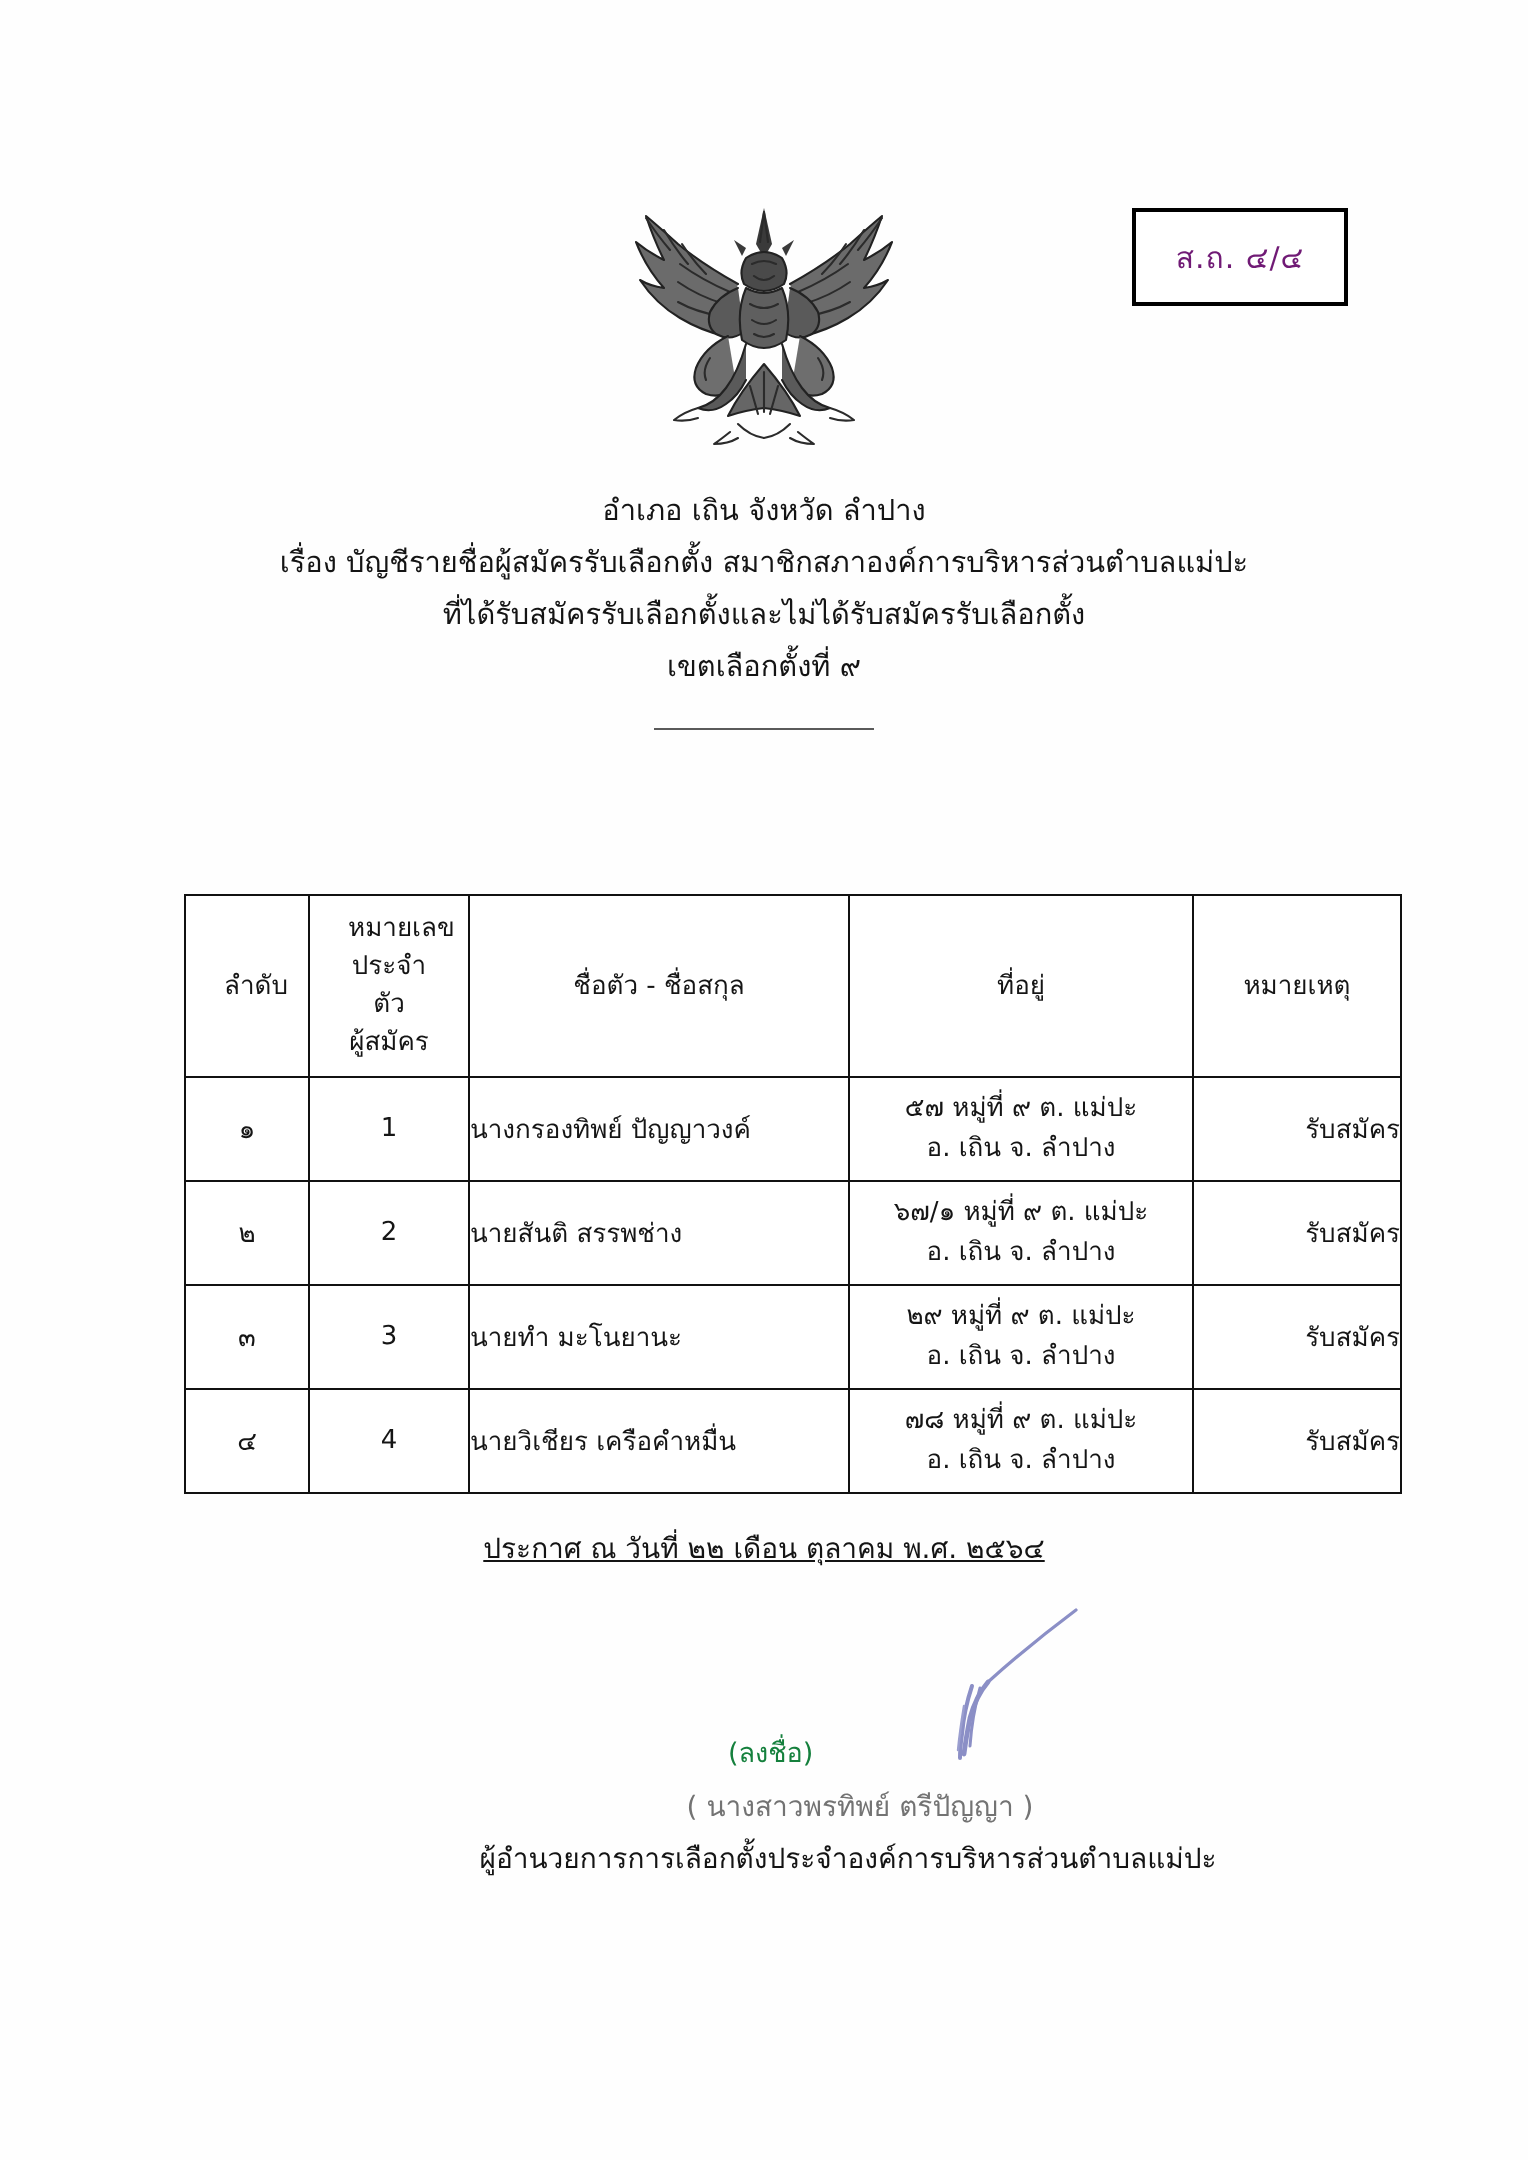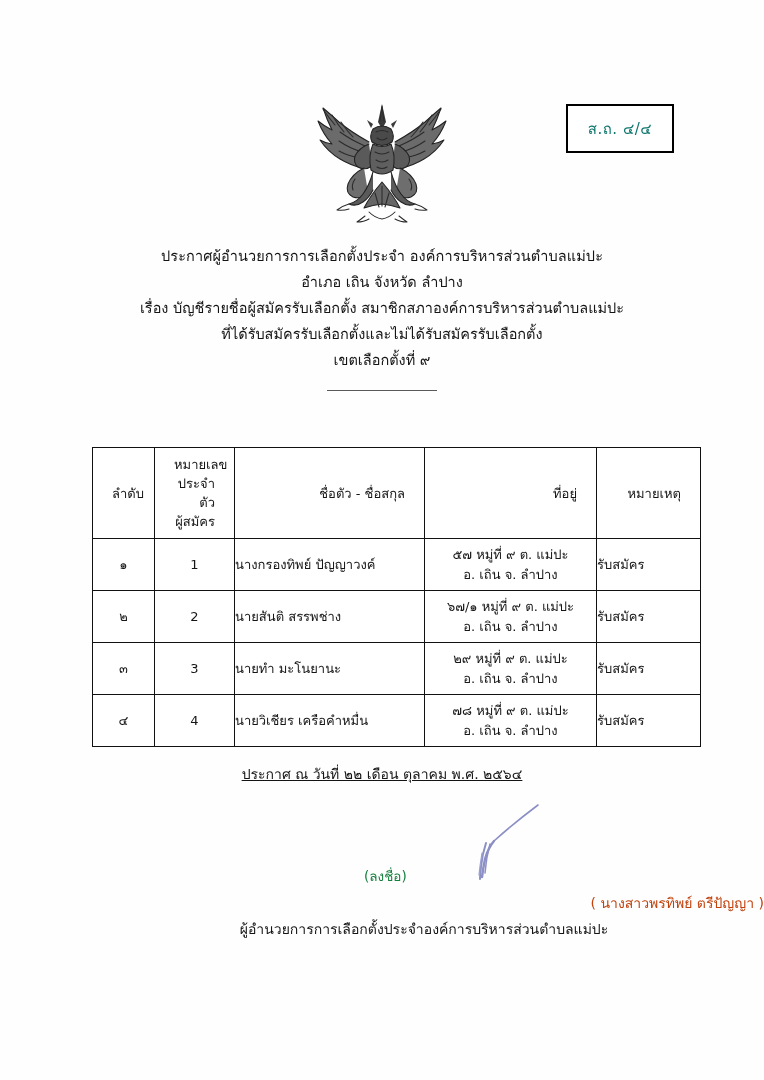--- a/index.html
+++ b/index.html
@@ -31,21 +31,21 @@
     height: 45px;
     border: 2px solid #000;
     display: flex;
     align-items: center;
     justify-content: center;
     background: #fff;
   }
   .form-code-box .code {
     font-size: 15px;
     letter-spacing: .5px;
-    color: #0f766e;
+    color: #701a75;
   }
 
   
   .emblem {
     position: absolute;
     left: 50%;
     transform: translateX(-50%);
     top: 96px;
     width: 150px;
     height: 134px;
@@ -96,21 +96,21 @@
   table.cand td {
     border: 1px solid #111;
     font-weight: normal;
     font-size: 13px;
     color: #151515;
     vertical-align: middle;
     padding: 0;
   }
   table.cand thead th {
     height: 86px;
-    text-align: right;
+    text-align: center;
     line-height: 19px;
     padding: 2px 19px;
   }
   col.c-seq   { width: 62px; }
   col.c-num   { width: 80px; }
   col.c-name  { width: 190px; }
   col.c-addr  { width: 172px; }
   col.c-note  { width: 104px; }
 
   table.cand tbody td { height: 51px; }
@@ -120,21 +120,21 @@
     padding-left: 9px;
     white-space: nowrap;
   }
   td.addr {
     text-align: center;
     padding: 4px 0 4px 8px;
     line-height: 20px;
     vertical-align: top;
   }
   td.addr .ln { display: block; white-space: nowrap; }
-  td.note { text-align: left; vertical-align: top; padding-top: 6px; }
+  td.note { text-align: right; vertical-align: top; padding-top: 6px; }
 
   
   .date-line {
     position: absolute;
     left: 0;
     right: 0;
     top: 763px;
     text-align: center;
     font-size: 14px;
     color: #141414;
@@ -164,23 +164,23 @@
     height: 85px;
     pointer-events: none;
   }
   .sig-mark svg { display: block; width: 100%; height: 100%; }
 
   .sig-name {
     position: absolute;
     left: 0;
     right: 0;
     top: 47px;
-    text-align: right;
+    text-align: center;
     font-size: 14px;
-    color: #c2410c;
+    color: #737373;
     padding-left: 96px;
   }
   .sig-title {
     position: absolute;
     left: 0;
     right: 0;
     top: 73px;
     text-align: center;
     font-size: 14px;
     color: #141414;
@@ -235,21 +235,20 @@
 
         <path d="M75 86 q-12 14 -18 26 q9 -3 18 -4 q9 1 18 4 q-6 -12 -18 -26 Z" fill="#666" stroke="#222"></path>
         <path d="M75 90 v20 M68 97 l4 14 M82 97 l-4 14"></path>
         <path d="M62 116 q6 6 13 7 q7 -1 13 -7"></path>
         <path d="M58 120 q-5 4 -8 6 q7 0 12 -3 M92 120 q5 4 8 6 q-7 0 -12 -3"></path>
       </g>
     </svg>
   </div>
 
   <div class="header">
-    <div class="hline l1">ประกาศผู้อำนวยการการเลือกตั้งประจำ องค์การบริหารส่วนตำบลแม่ปะ</div>
     <div class="hline l2">อำเภอ เถิน   จังหวัด ลำปาง</div>
     <div class="hline l3">เรื่อง  บัญชีรายชื่อผู้สมัครรับเลือกตั้ง สมาชิกสภาองค์การบริหารส่วนตำบลแม่ปะ</div>
     <div class="hline l4">ที่ได้รับสมัครรับเลือกตั้งและไม่ได้รับสมัครรับเลือกตั้ง</div>
     <div class="hline l5">เขตเลือกตั้งที่  ๙</div>
     <div class="divider"></div>
   </div>
 
   <div class="tbl-wrap">
     <table class="cand">
       <colgroup>

